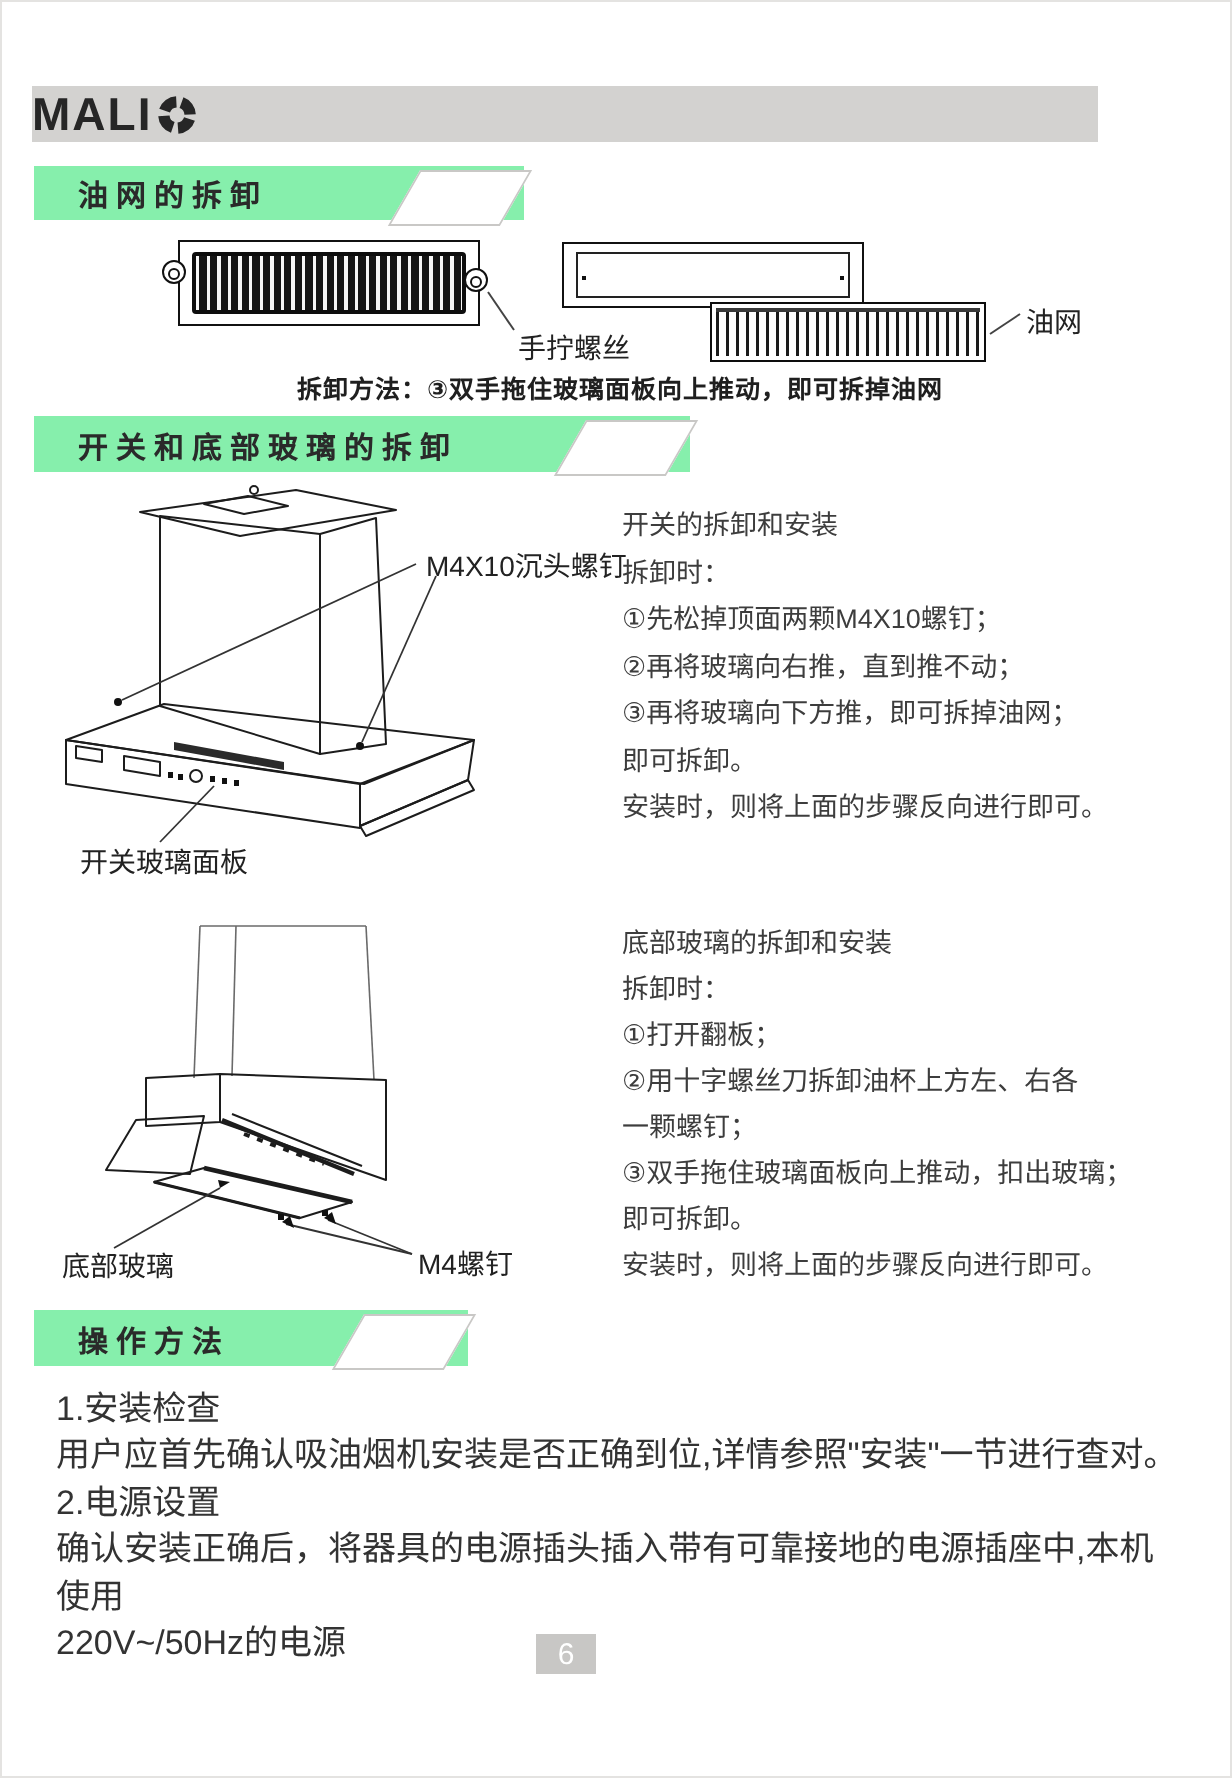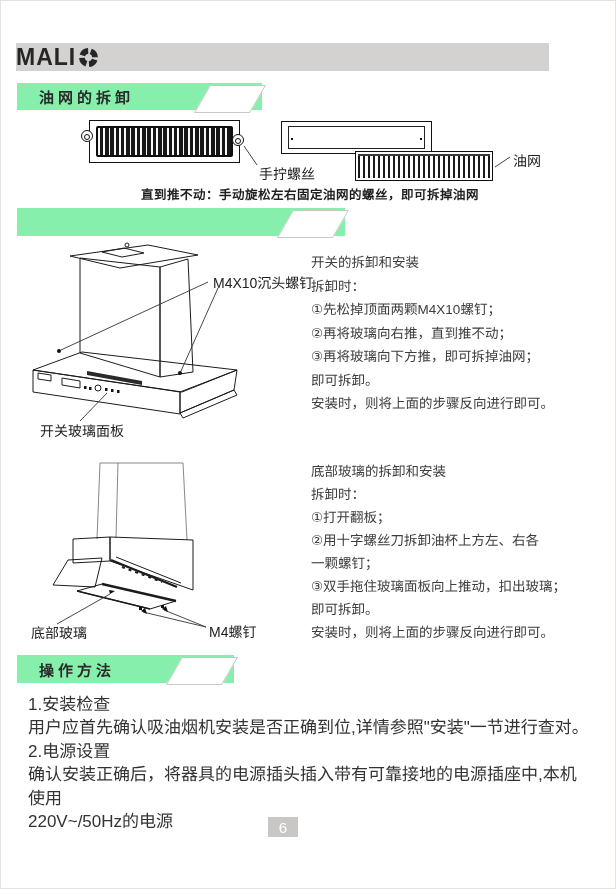--- a/index.html
+++ b/index.html
@@ -84,23 +84,24 @@
   <div class="slats"></div>
 </div>
 
 <svg class="abs" style="left:0;top:110px" width="616" height="100">
   <line x1="244" y1="36" x2="257" y2="55" stroke="#444" stroke-width="1"></line>
   <line x1="495" y1="57" x2="510" y2="47" stroke="#444" stroke-width="1"></line>
 </svg>
 <div class="small-label" style="left:259px;top:163px">手拧螺丝</div>
 <div class="small-label" style="left:513px;top:150px">油网</div>
 
-<div class="caption">直到推不动：手动旋松左右固定油网的螺丝，即可拆掉油网</div>
+<div class="caption">拆卸方法：③双手拖住玻璃面板向上推动，即可拆掉油网</div>
 
 <div class="sec-bar" style="left:17px;top:208px;width:328px;height:28px">
+  <span class="sec-title">开关和底部玻璃的拆卸</span>
   <span class="sec-tab"></span>
 </div>
 
 <svg class="abs" style="left:30px;top:240px" width="280" height="200" viewBox="0 0 280 200">
   <g stroke="#1c1c1c" fill="none" stroke-width="1" stroke-linejoin="round">
 
     <polygon points="40,16 118,5 168,15 90,28"></polygon>
     <polygon points="72,12 94,8 114,13 92,17"></polygon>
     <circle cx="97" cy="5" r="2"></circle>
 

